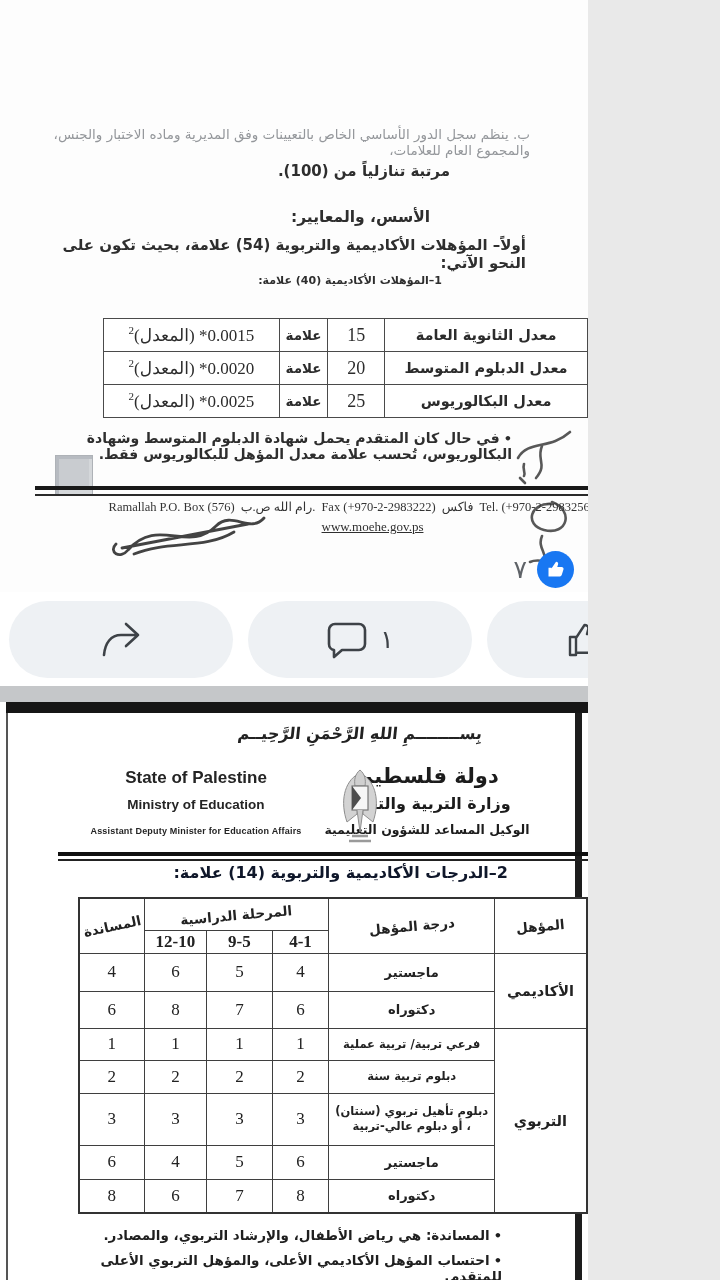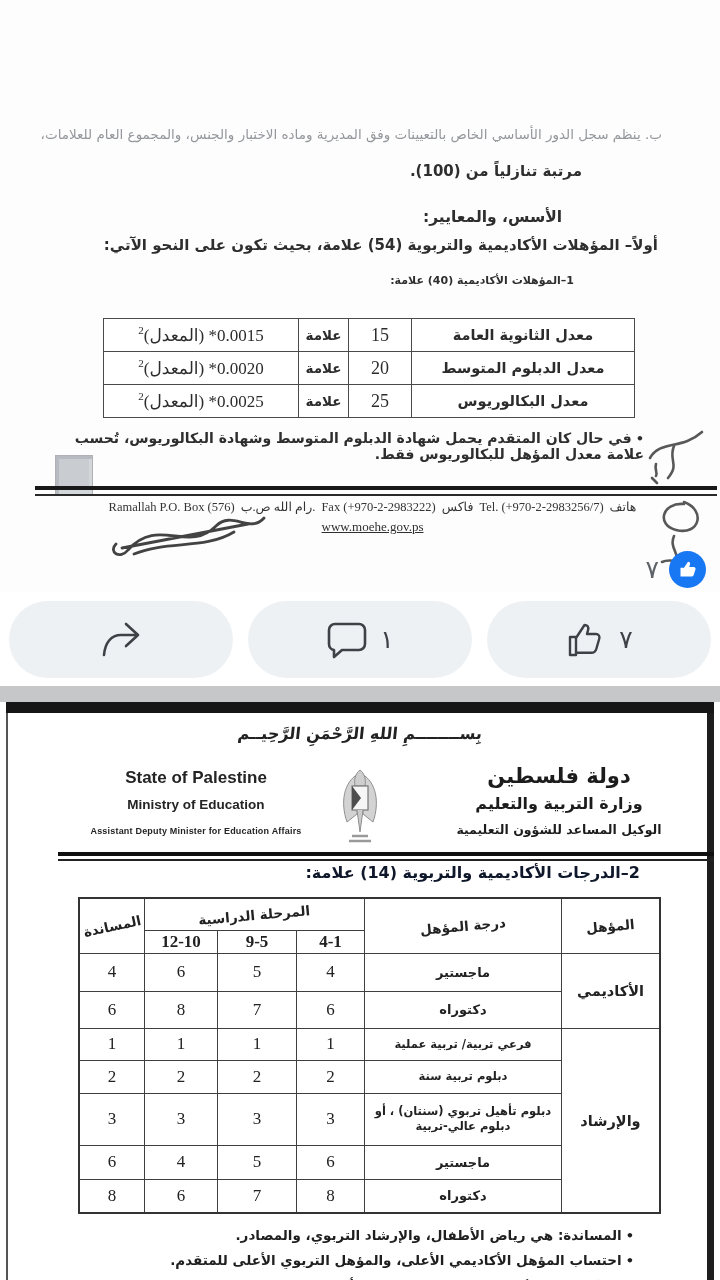--- a/index.html
+++ b/index.html
@@ -1,16 +1,16 @@
 <!DOCTYPE html>
 <html lang="ar"><head>
 <meta charset="utf-8">
 <style>
   html,body{margin:0;padding:0;background:#e9e9e9;}
-  .screen{position:relative;width:720px;height:1280px;background:#ffffff;overflow:hidden;
+  .screen{position:relative;width:588px;height:1280px;background:#ffffff;overflow:hidden;
           font-family:"DejaVu Sans",sans-serif;}
 
   
   .statusbar{position:absolute;top:0;left:0;right:0;height:52px;background:#000;
              display:flex;align-items:center;gap:12px;padding-left:12px;color:#b3b6b9;}
   .sb-txt{font-size:23px;font-weight:bold;letter-spacing:1px;}
   .sb-icon{display:block;}
 
   
   .nav-arrow{position:absolute;top:62px;right:26px;width:64px;height:44px;cursor:pointer;}
@@ -289,21 +289,21 @@
         <td class="num">7</td>
         <td class="num">6</td>
         <td class="deg-txt">دكتوراه</td>
       </tr>
       <tr class="r32">
         <td class="num">1</td>
         <td class="num">1</td>
         <td class="num">1</td>
         <td class="num">1</td>
         <td class="deg-sm">فرعي تربية/ تربية عملية</td>
-        <td rowspan="5"><span class="grp">والإرشاد</span></td>
+        <td rowspan="5"><span class="grp">التربوي</span></td>
       </tr>
       <tr class="r33">
         <td class="num">2</td>
         <td class="num">2</td>
         <td class="num">2</td>
         <td class="num">2</td>
         <td class="deg-sm">دبلوم تربية سنة</td>
       </tr>
       <tr class="r52">
         <td class="num">3</td>

